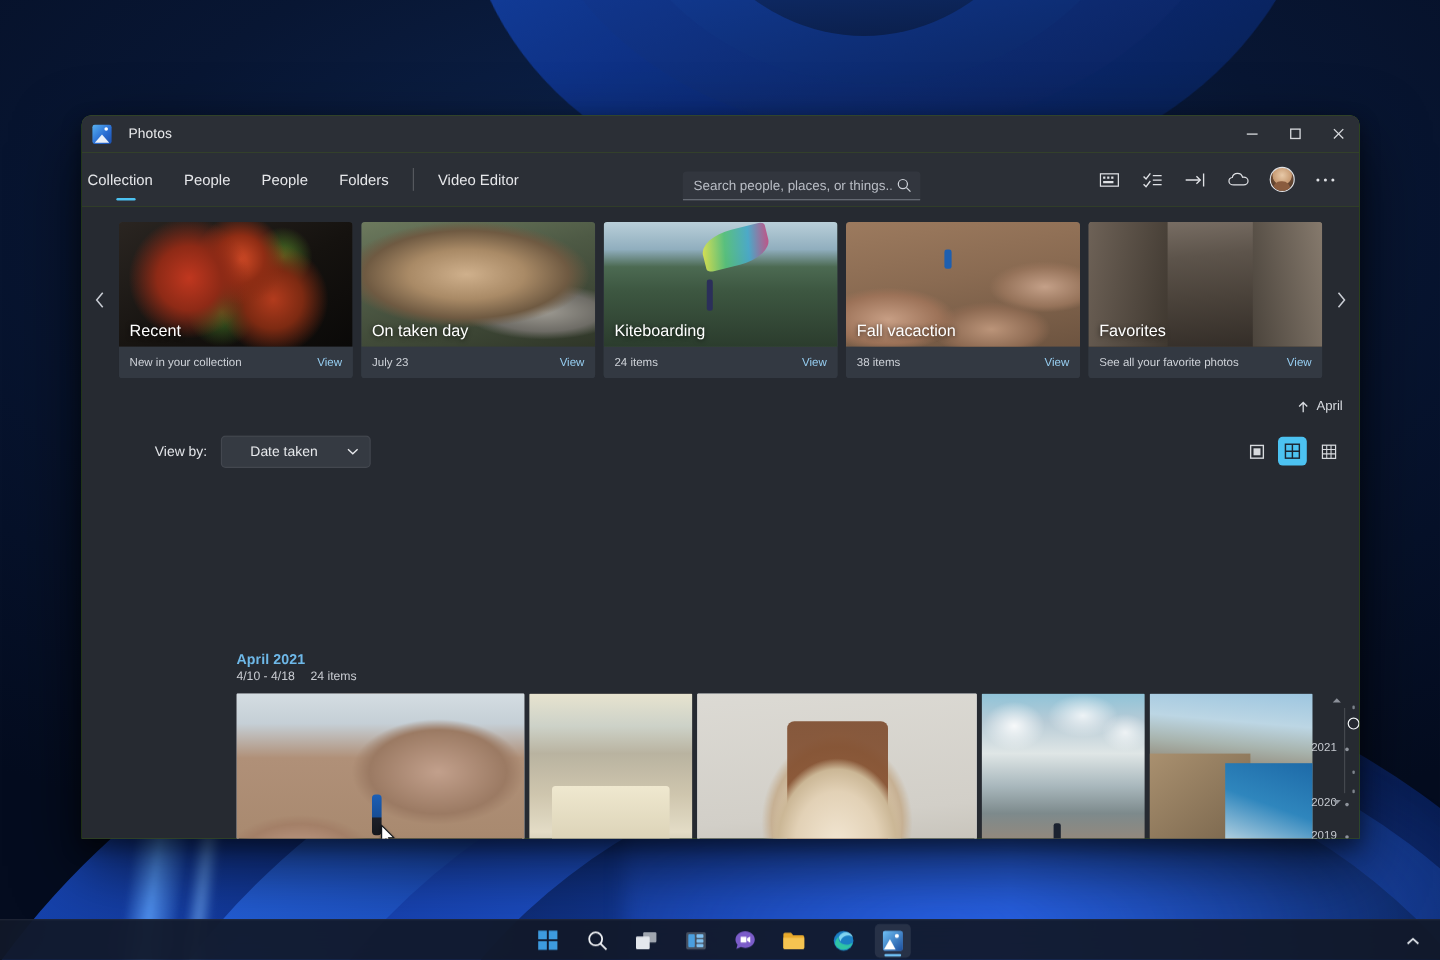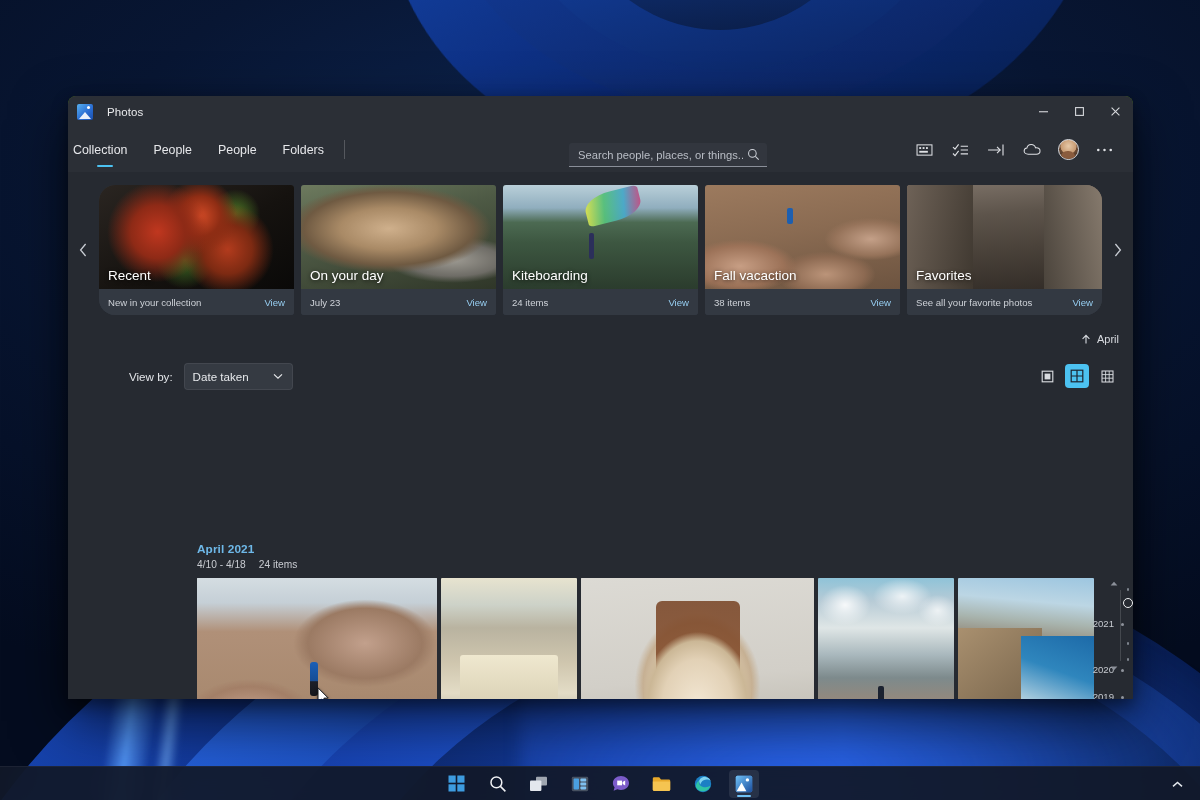--- a/index.html
+++ b/index.html
@@ -243,21 +243,20 @@
     display: flex; align-items: center;
   }
   .carousel-arrow {
     width: 31px; flex: 0 0 31px;
     display: flex; align-items: center; justify-content: center;
     color: #c8ccd3; font-size: 13px;
   }
   #cards {
     flex: 1 1 auto; display: flex; gap: 7px; height: 130px;
     overflow: hidden;
-    border-radius: 16px;
   }
   .card {
     flex: 1 1 0; min-width: 0;
     border-radius: 3px; overflow: hidden;
     background: #333942;
     display: flex; flex-direction: column;
     position: relative;
   }
   .card-img {
     flex: 1 1 auto; position: relative; overflow: hidden;
@@ -348,21 +347,21 @@
   #viewby-row {
     position: absolute; left: 0; right: 0; top: 185px; height: 38px;
     display: flex; align-items: center;
     padding: 0 14px 0 61px;
   }
   #viewby-label { font-size: 11.6px; color: #e3e5e9; margin-right: 11px; }
   #viewby-select {
     height: 27px; background: #353a42;
     border-radius: 4px; border: 1px solid rgba(255,255,255,.07);
     display: flex; align-items: center; gap: 24px;
-    padding: 0 9px 0 8px;
+    padding: 0 9px 0 24px;
     font-size: 11.6px; color: #e7e9ec;
   }
   #viewmodes { margin-left: auto; display: flex; align-items: center; gap: 6px; }
   .vmode {
     width: 24px; height: 24px; border-radius: 4px;
     display: flex; align-items: center; justify-content: center;
     color: #d7dade;
   }
   .vmode.on { background: #4cc2f1; color: #1c2430; }
 
@@ -557,20 +556,23 @@
       <div class="tab">
         <span>People</span>
       </div>
       <div class="tab">
         <span>People</span>
       </div>
       <div class="tab">
         <span>Folders</span>
       </div>
       <div class="tab-divider"></div>
+      <div class="tab">
+        <span>Video Editor</span>
+      </div>
     </div>
 
     <div id="searchwrap">
       <input id="search" type="text" placeholder="Search people, places, or things..." style="">
       <span id="search-icon">
         <svg width="13" height="13" viewBox="0 0 14 14">
           <circle cx="5.8" cy="5.8" r="4.1" fill="none" stroke="currentColor" stroke-width="1.1"></circle>
           <path d="M9.0 9.0 L12.6 12.6" stroke="currentColor" stroke-width="1.1" fill="none"></path>
         </svg>
       </span>
@@ -635,21 +637,21 @@
           </div>
           <div class="card-foot">
             <span>New in your collection</span>
             <span class="card-view">View</span>
           </div>
         </div>
 
         <div class="card">
           <div class="card-img">
             <div class="art art-dog"></div>
-            <div class="card-title">On your day</div>
+            <div class="card-title">On taken day</div>
           </div>
           <div class="card-foot">
             <span>July 23</span>
             <span class="card-view">View</span>
           </div>
         </div>
 
         <div class="card">
           <div class="card-img">
             <div class="art art-kite"></div>

